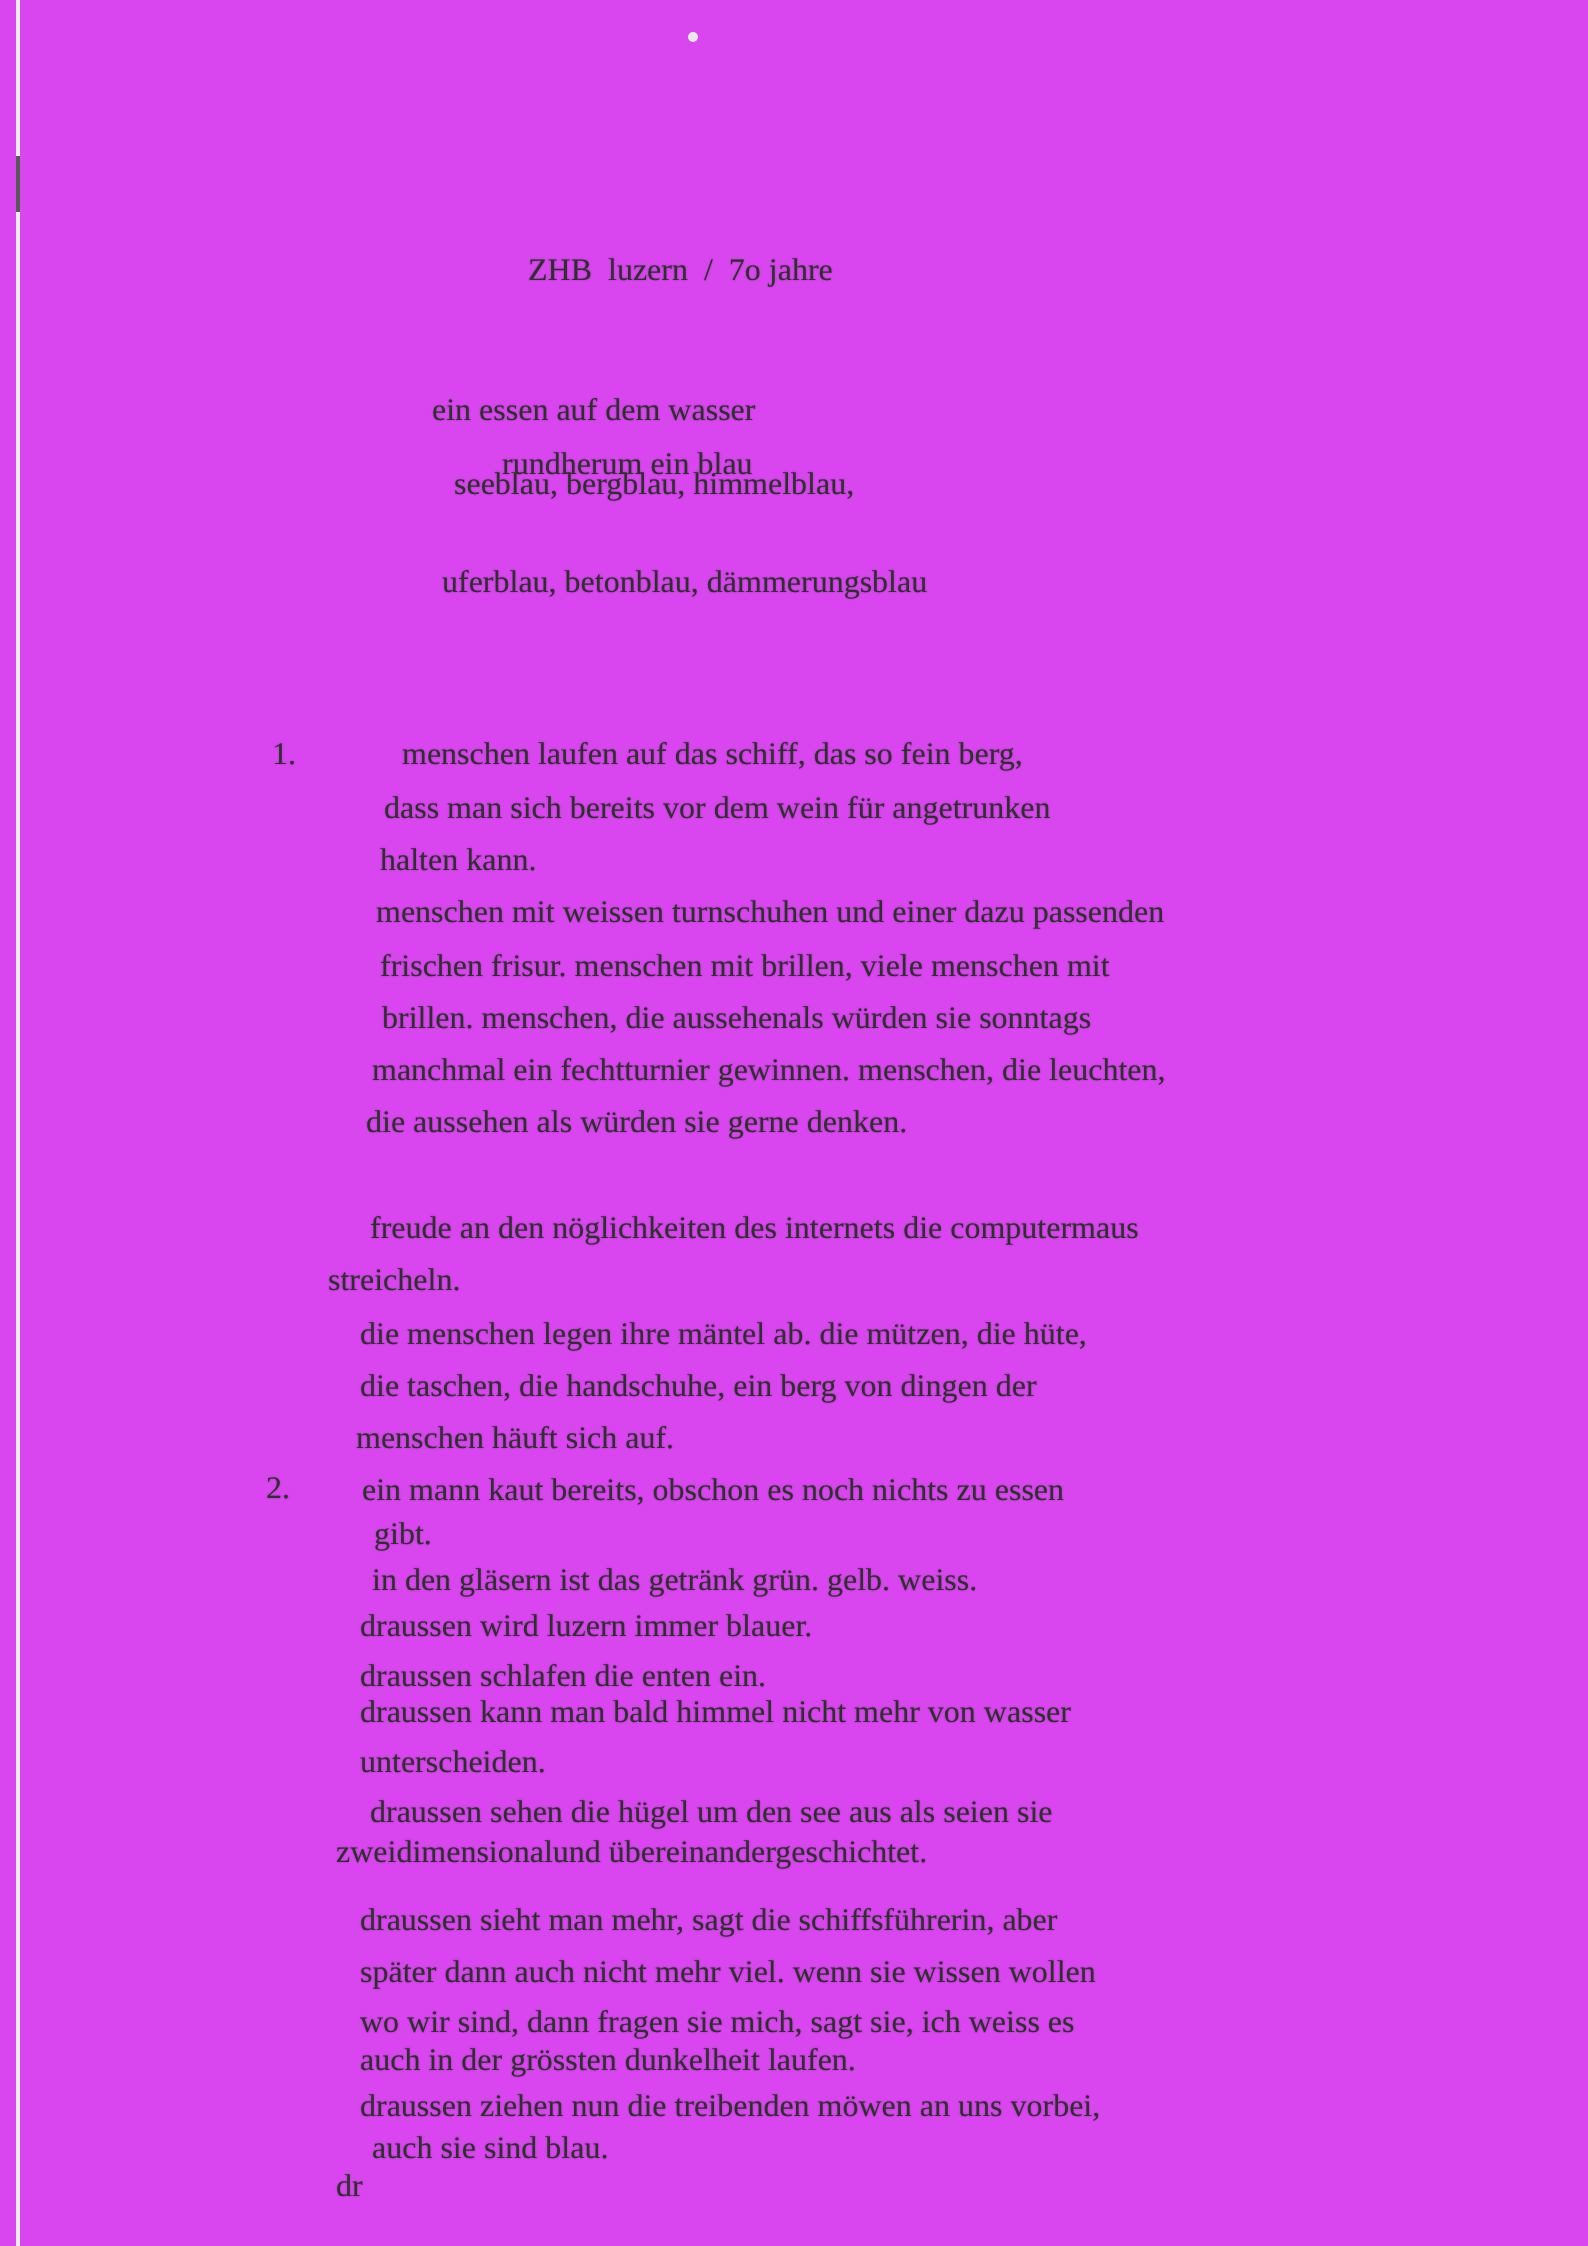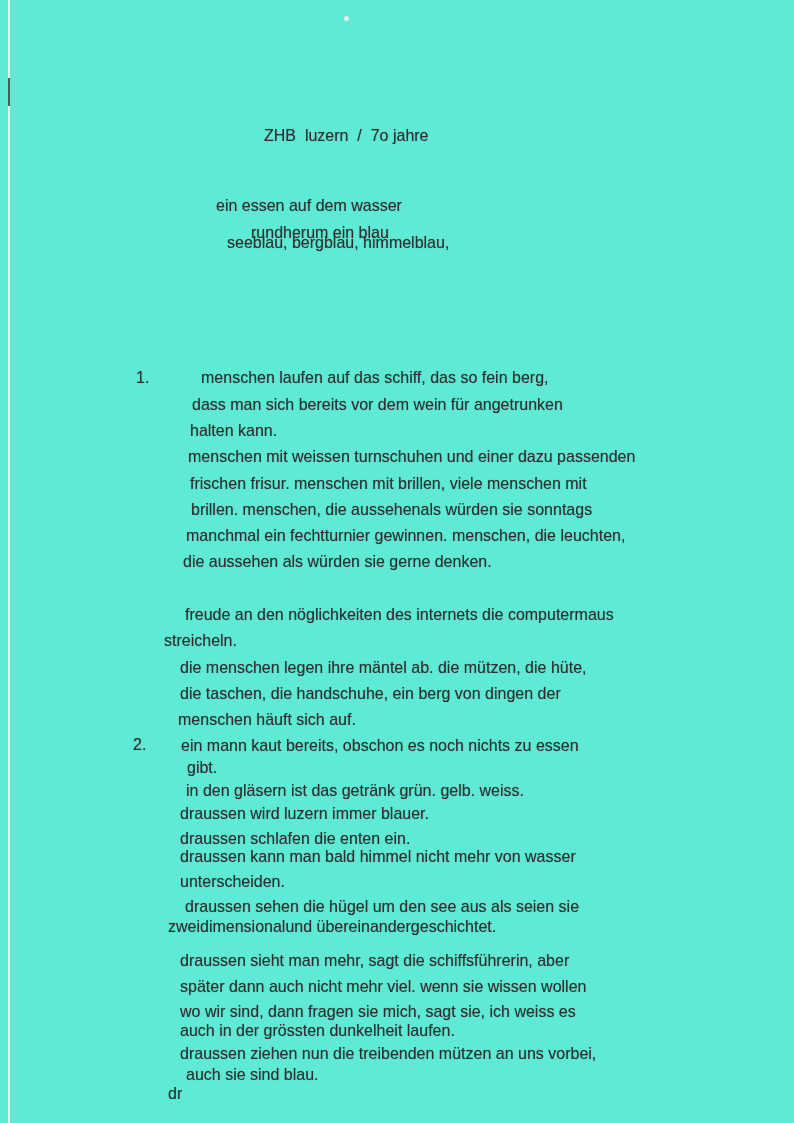--- a/index.html
+++ b/index.html
@@ -4,23 +4,23 @@
 <style>
   html, body {
     margin: 0;
     padding: 0;
     background: #ffffff;
   }
   .page {
     position: relative;
     width: 794px;
     height: 1123px;
-    background: #5eead4;
+    background: #d946ef;
     overflow: hidden;
-    font-family: Liberation Sans, sans-serif;
+    font-family: Liberation Serif, serif;
     font-size: 16px;
     color: #2f2f2f;
   }
   .tline {
     position: absolute;
     white-space: pre;
     line-height: 1;
     letter-spacing: 0px;
     text-shadow: 0 0 1px rgba(47,47,47,0.45);
     transform: scaleY(0.98);
@@ -59,20 +59,21 @@
 
   <div class="scan-vline"></div>
   <div class="scan-darkmark"></div>
   <div class="scan-dot"></div>
 
   <div class="tline" style="left:264px; top:128px">ZHB  luzern  /  7o jahre</div>
 
   <div class="tline" style="left:216px; top:198px">ein essen auf dem wasser</div>
   <div class="tline" style="left:251px; top:225px">rundherum ein blau</div>
   <div class="tline" style="left:227px; top:235px">seeblau, bergblau, himmelblau,</div>
+  <div class="tline" style="left:221px; top:284px">uferblau, betonblau, dämmerungsblau</div>
 
   <div class="tline" style="left:136px; top:370px">1.</div>
   <div class="tline" style="left:201px; top:370px">menschen laufen auf das schiff, das so fein berg,</div>
   <div class="tline" style="left:192px; top:397px">dass man sich bereits vor dem wein für angetrunken</div>
   <div class="tline" style="left:190px; top:423px">halten kann.</div>
   <div class="tline" style="left:188px; top:449px">menschen mit weissen turnschuhen und einer dazu passenden</div>
   <div class="tline" style="left:190px; top:476px">frischen frisur. menschen mit brillen, viele menschen mit</div>
   <div class="tline" style="left:191px; top:502px">brillen. menschen, die aussehenals würden sie sonntags</div>
   <div class="tline" style="left:186px; top:528px">manchmal ein fechtturnier gewinnen. menschen, die leuchten,</div>
   <div class="tline" style="left:183px; top:554px">die aussehen als würden sie gerne denken.</div>
@@ -89,17 +90,17 @@
   <div class="tline" style="left:180px; top:806px">draussen wird luzern immer blauer.</div>
   <div class="tline" style="left:180px; top:831px">draussen schlafen die enten ein.</div>
   <div class="tline" style="left:180px; top:849px">draussen kann man bald himmel nicht mehr von wasser</div>
   <div class="tline" style="left:180px; top:874px">unterscheiden.</div>
   <div class="tline" style="left:185px; top:899px">draussen sehen die hügel um den see aus als seien sie</div>
   <div class="tline" style="left:168px; top:919px">zweidimensionalund übereinandergeschichtet.</div>
   <div class="tline" style="left:180px; top:953px">draussen sieht man mehr, sagt die schiffsführerin, aber</div>
   <div class="tline" style="left:180px; top:979px">später dann auch nicht mehr viel. wenn sie wissen wollen</div>
   <div class="tline" style="left:180px; top:1004px">wo wir sind, dann fragen sie mich, sagt sie, ich weiss es</div>
   <div class="tline" style="left:180px; top:1023px">auch in der grössten dunkelheit laufen.</div>
-  <div class="tline" style="left:180px; top:1046px">draussen ziehen nun die treibenden mützen an uns vorbei,</div>
+  <div class="tline" style="left:180px; top:1046px">draussen ziehen nun die treibenden möwen an uns vorbei,</div>
   <div class="tline" style="left:186px; top:1067px">auch sie sind blau.</div>
   <div class="tline" style="left:168px; top:1086px">dr</div>
 
 </div>
 
 </body></html>

